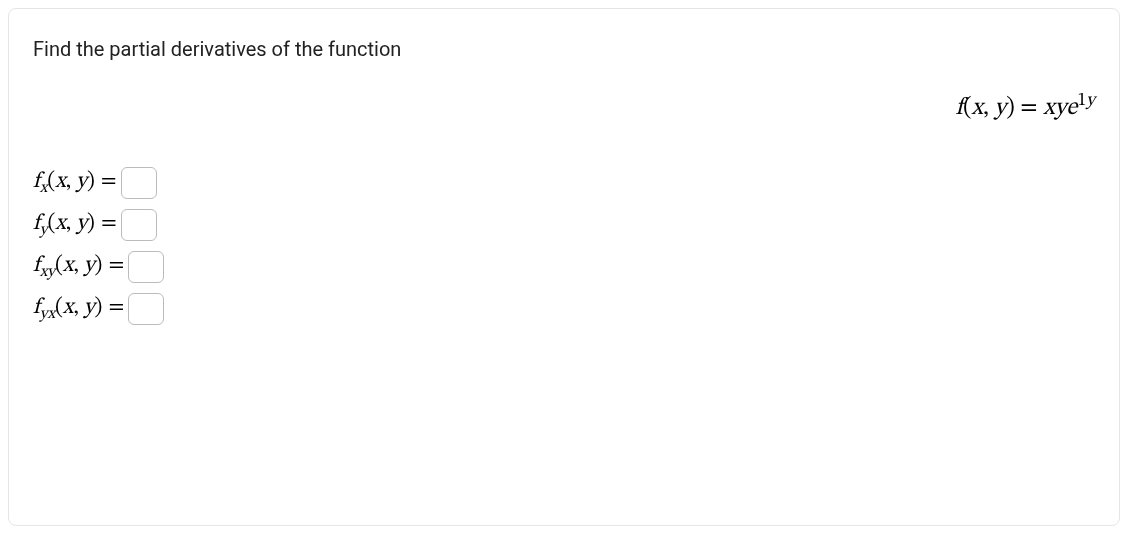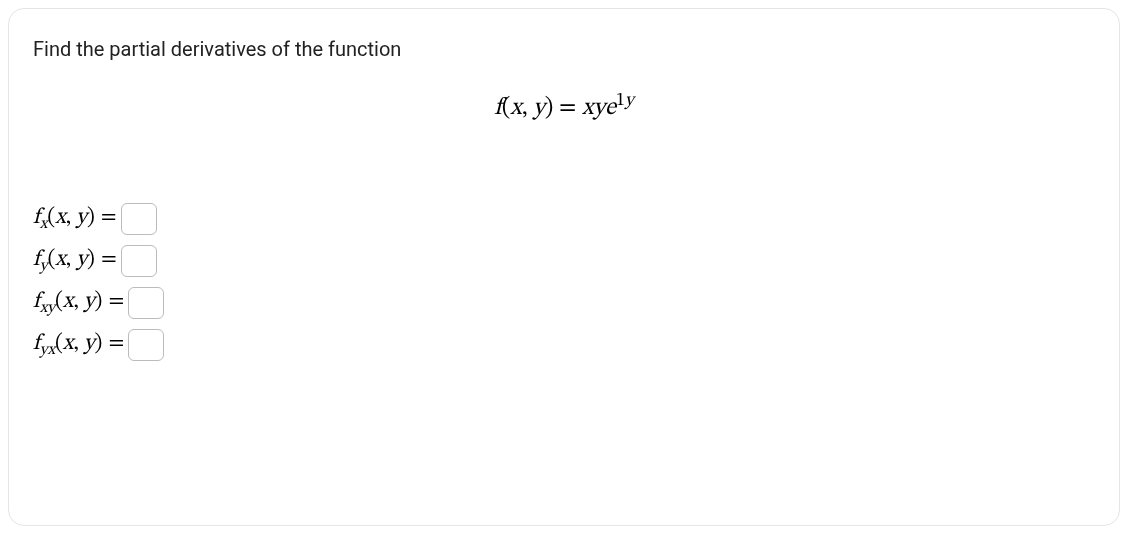--- a/index.html
+++ b/index.html
@@ -7,37 +7,37 @@
     padding: 0;
     font-family: -apple-system, BlinkMacSystemFont, "Segoe UI", Roboto, Helvetica, Arial, sans-serif;
     background: #ffffff;
     width: 1128px;
     height: 534px;
     box-sizing: border-box;
   }
   .card {
     margin: 8px;
     border: 1px solid #e5e5e5;
-    border-radius: 16px;
+    border-radius: 8px;
     padding: 28px 24px 28px 24px;
     box-sizing: border-box;
     height: 518px;
     position: relative;
   }
   .prompt {
     font-size: 20px;
     color: #222;
     margin-bottom: 28px;
   }
   .equation {
-    text-align: center;
+    text-align: right;
     font-family: "Cambria Math", "STIX Two Math", "Latin Modern Math", Georgia, serif;
     font-size: 24px;
     color: #000;
-    margin-bottom: 80px;
+    margin-bottom: 44px;
   }
   .equation sup {
     font-size: 0.75em;
   }
   .answers {
     font-family: "Cambria Math", "STIX Two Math", "Latin Modern Math", Georgia, serif;
     font-size: 22px;
     color: #000;
   }
   .row {

